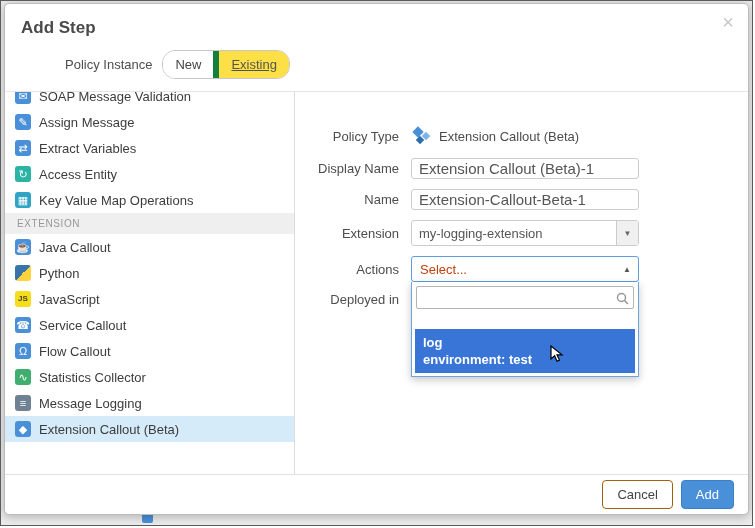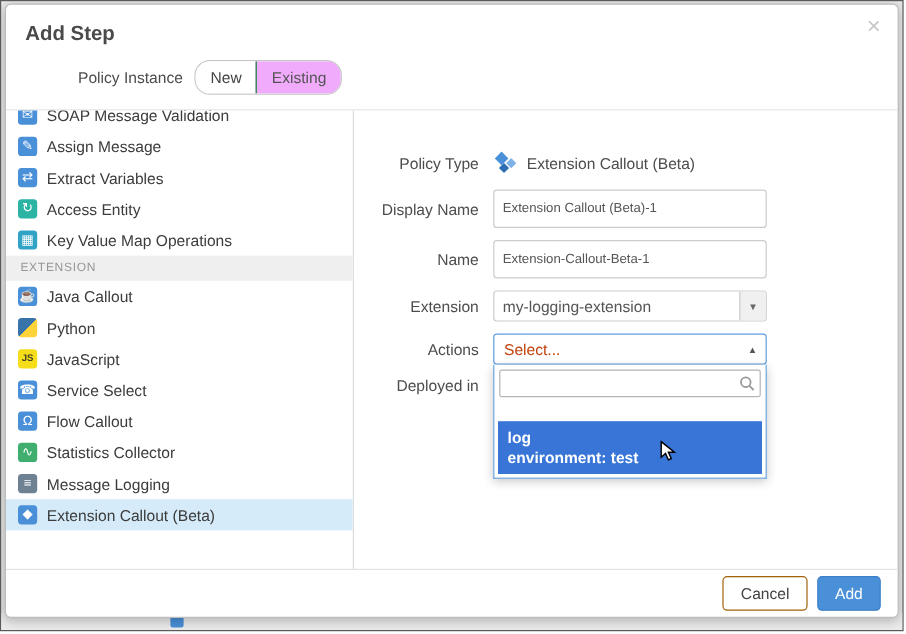--- a/index.html
+++ b/index.html
@@ -19,38 +19,38 @@
     display: flex; flex-direction: column; overflow: hidden;
   }
   .modal-header { position: relative; padding: 14px 16px 10px; }
   .modal-title { font-size: 17px; font-weight: 600; color: #4a4a4a; }
   .close { position: absolute; top: 8px; right: 14px; font-size: 20px; color: #c7c7c7; cursor: pointer; line-height: 1; }
 
   .pi-row { display: flex; align-items: center; padding: 2px 16px 12px 60px; }
   .pi-label { font-size: 13px; color: #4d4d4d; }
   .seg { display: inline-flex; border: 1px solid #c6c6c6; border-radius: 13px; overflow: hidden; margin-left: 10px; }
   .seg-btn { font-size: 13px; padding: 6px 12px; background: #fff; border: none; color: #444; font-family: inherit; cursor: pointer; }
-  .seg-btn.inactive { background: #f0abfc; border-left: 1px solid #15803d; color: #555; }
+  .seg-btn.inactive { background: #fde047; border-left: 6px solid #15803d; color: #555; text-decoration: underline; }
 
   .modal-body { flex: 1; display: flex; border-top: 1px solid #e6e6e6; min-height: 0; }
 
   .policy-list { width: 290px; border-right: 1px solid #ddd; overflow: hidden; flex: none; }
   ul.plist { list-style: none; }
   ul.plist.top { margin-top: -9px; }
   .plist-item { display: flex; align-items: center; gap: 8px; padding: 4px 10px; height: 26px; font-size: 13px; color: #3c3c3c; cursor: pointer; }
   .plist-item.selected { background: #d5ebf9; }
   .picon { width: 16px; height: 16px; border-radius: 3px; color: #fff; font-size: 11px; line-height: 16px; text-align: center; flex: none; overflow: hidden; }
   .picon.js { color: #44402a; font-weight: 700; font-size: 8px; }
   .picon.py { background-image: linear-gradient(135deg, #3873a9 50%, #ffd43b 50%); }
   .section-header { background: #efefef; color: #979797; font-size: 10px; letter-spacing: 0.6px; padding: 5px 12px; }
 
   .form-panel { flex: 1; padding-top: 34px; position: relative; }
   .frow { display: flex; align-items: center; margin-bottom: 10px; }
   .flabel { width: 104px; margin-right: 12px; text-align: right; font-size: 13px; color: #4d4d4d; flex: none; }
-  .finput { width: 228px; height: 32px; border: 1px solid #ccc; border-radius: 3px; padding: 0 7px; font-size: 11px; color: #555; font-family: inherit; background: #fff; }
+  .finput { width: 228px; height: 21px; border: 1px solid #ccc; border-radius: 3px; padding: 0 7px; font-size: 15px; color: #555; font-family: inherit; background: #fff; }
 
   .ptype-row { margin-bottom: 12px; }
   .ptype-icon { display: inline-flex; margin-right: 8px; }
   .ptype-value { font-size: 13px; color: #4d4d4d; }
 
   .fselect { width: 228px; height: 26px; border: 1px solid #ccc; border-radius: 3px; display: flex; align-items: stretch; background: #fff; cursor: pointer; }
   .fselect-value { flex: 1; padding: 5px 7px; font-size: 13px; color: #555; }
   .fselect-btn { width: 22px; border-left: 1px solid #ccc; background: #f0f0f0; display: flex; align-items: center; justify-content: center; font-size: 8px; color: #666; }
 
   .actions-row { position: relative; }
@@ -133,21 +133,21 @@
           <li class="plist-item">
             <span class="picon py"></span>
             <span>Python</span>
           </li>
           <li class="plist-item">
             <span class="picon js" style="background-color: rgb(245, 222, 25);">JS</span>
             <span>JavaScript</span>
           </li>
           <li class="plist-item">
             <span class="picon" style="background-color: rgb(74, 144, 217);">☎</span>
-            <span>Service Select</span>
+            <span>Service Callout</span>
           </li>
           <li class="plist-item">
             <span class="picon" style="background-color: rgb(74, 144, 217);">Ω</span>
             <span>Flow Callout</span>
           </li>
           <li class="plist-item">
             <span class="picon" style="background-color: rgb(63, 174, 110);">∿</span>
             <span>Statistics Collector</span>
           </li>
           <li class="plist-item">

